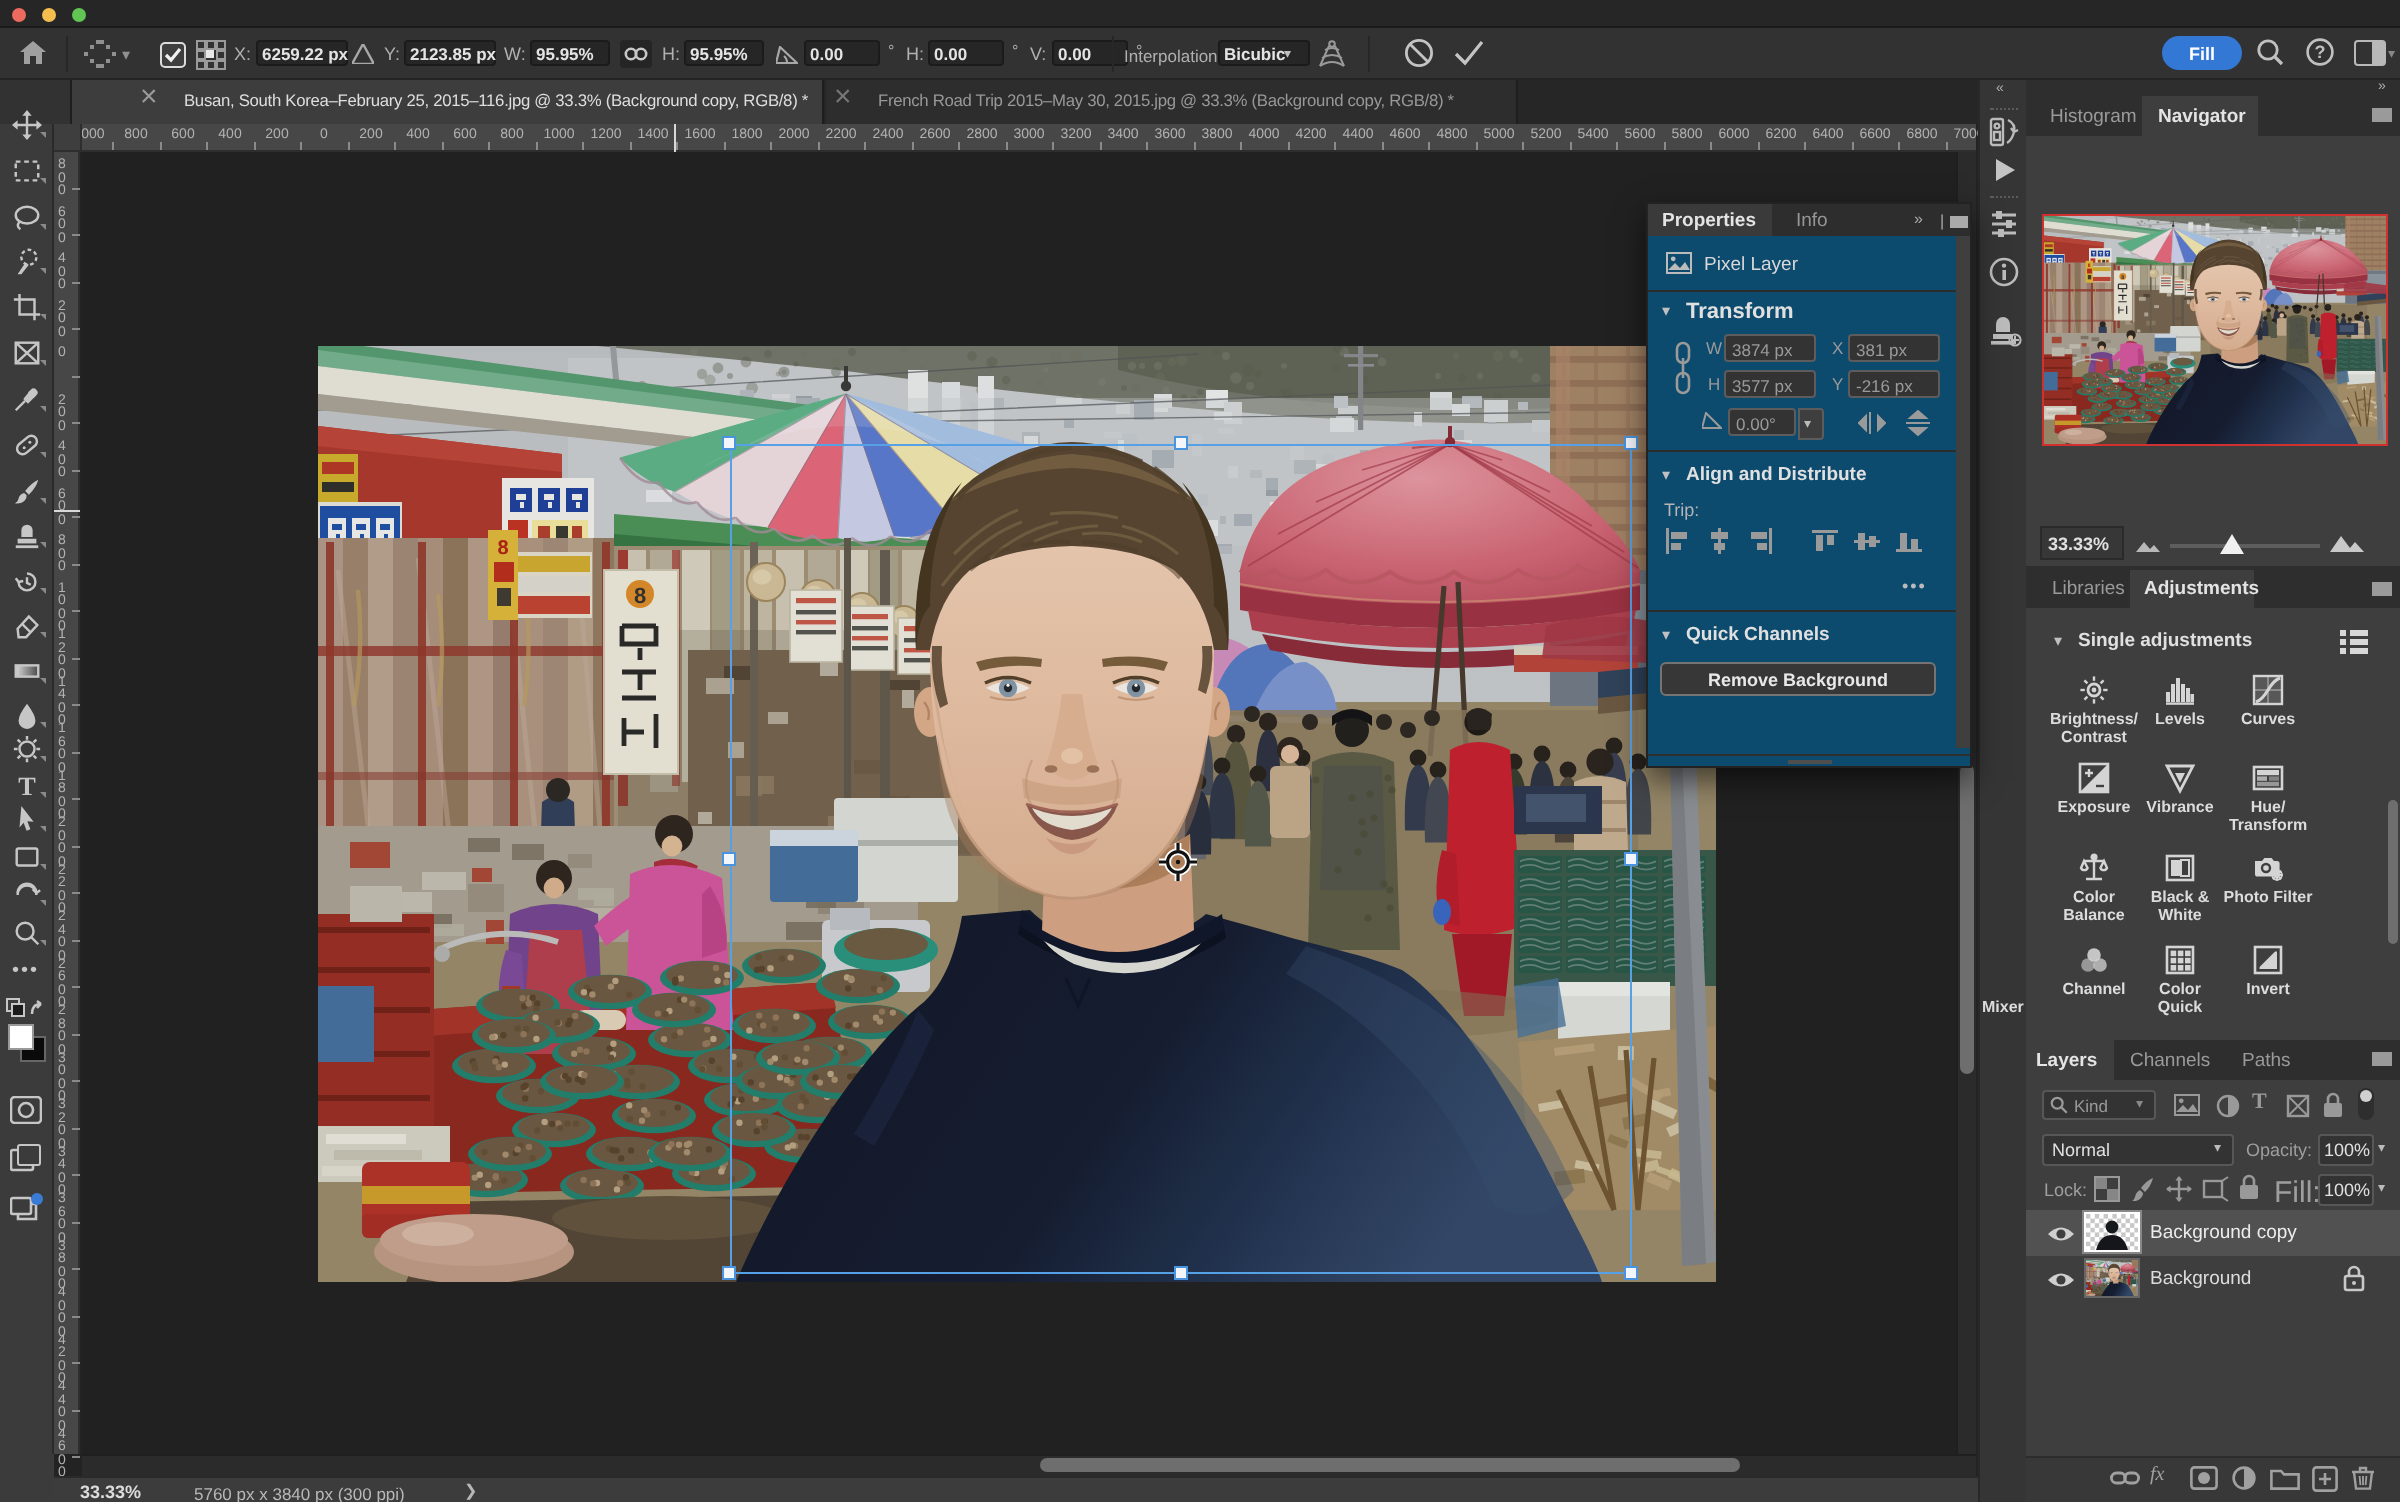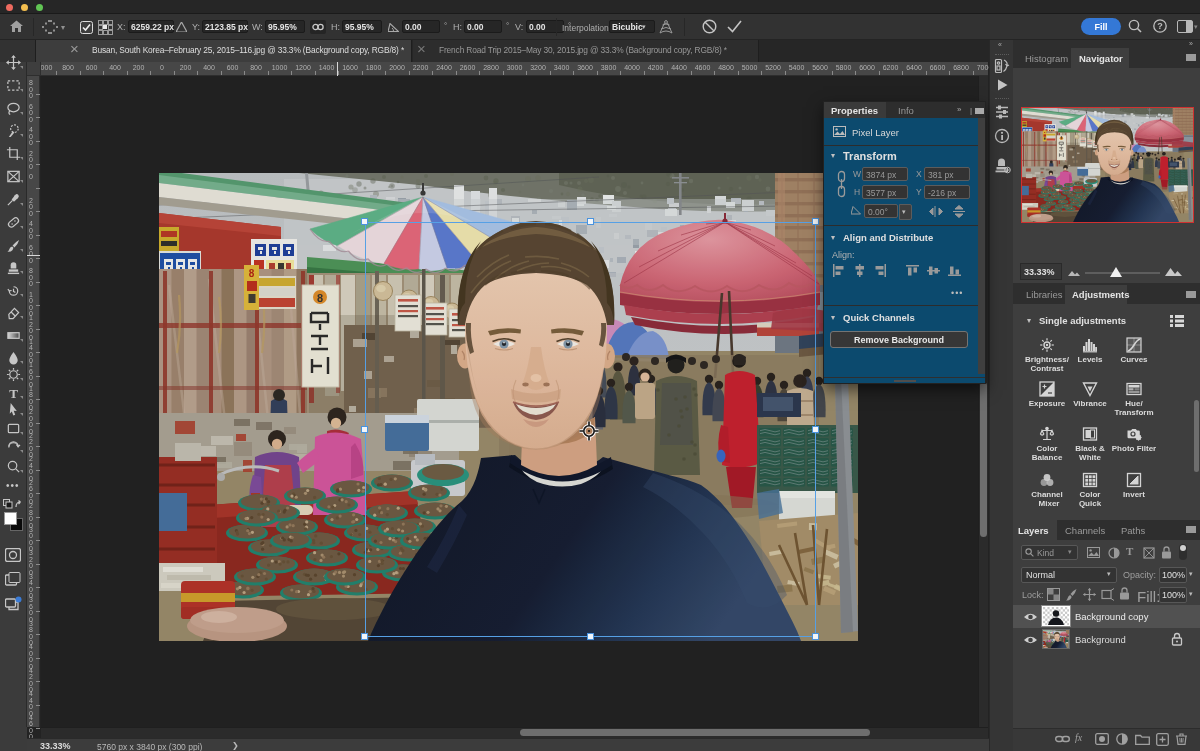--- a/index.html
+++ b/index.html
@@ -1787,21 +1787,21 @@
     <div class="tx" style="left:78px;top:106px;font-size:7px;color:#bbb;">▾</div>
     <svg class="abs" style="left:105px;top:103px;" width="14" height="13" viewBox="0 0 14 13">
       <path d="M6 1 L6 12 M4 3 L0.5 6.5 L4 10 L4 3 Z M10 3 L13.5 6.5 L10 10 L10 3 Z" stroke="#9a9a9a" fill="#9a9a9a" stroke-width="1"></path>
     </svg>
     <svg class="abs" style="left:128px;top:103px;" width="14" height="13" viewBox="0 0 14 13">
       <path d="M1 6.5 L13 6.5 M3 4 L11 4 L7 0.5 Z M3 9 L11 9 L7 12.5 Z" stroke="#9a9a9a" fill="#9a9a9a" stroke-width="1"></path>
     </svg>
     <div class="abs" style="left:0;top:123px;width:161px;height:1px;background:#2c2c2c;"></div>
     <div class="tx" style="left:7px;top:131px;font-size:8px;color:#c0c0c0;">▾</div>
     <div class="tx" style="left:19px;top:130px;font-size:9.5px;font-weight:bold;color:#e0e0e0;">Align and Distribute</div>
-    <div class="tx" style="left:8px;top:148px;font-size:9px;color:#b4b4b4;">Align:</div>
+    <div class="tx" style="left:8px;top:148px;font-size:9px;color:#b4b4b4;">Trip:</div>
     <svg class="abs" style="left:8px;top:162px;" width="13" height="13" viewBox="0 0 13 13">
       <g fill="#9a9a9a">
         <rect x="1" y="0" width="1.5" height="13"></rect>
         <rect x="3.5" y="2" width="8" height="3.5"></rect>
         <rect x="3.5" y="7.5" width="5" height="3.5"></rect>
       </g>
     </svg>
     <svg class="abs" style="left:29px;top:162px;" width="13" height="13" viewBox="0 0 13 13">
       <g fill="#9a9a9a">
         <rect x="6" y="0" width="1.5" height="13"></rect>
@@ -2015,21 +2015,21 @@
     </svg>
     <div class="tx" style="left:121px;top:404px;width:80px;margin-left:-40px;text-align:center;font-size:8px;font-weight:bold;color:#dcdcdc;">Photo Filter</div>
     <svg class="abs" style="left:26px;top:432px;" width="16" height="16" viewBox="0 0 16 16">
       <g fill="#d4d4d4">
         <circle cx="8" cy="5.5" r="3.4" opacity="0.9"></circle>
         <circle cx="5" cy="10.5" r="3.4" opacity="0.6"></circle>
         <circle cx="11" cy="10.5" r="3.4" opacity="0.75"></circle>
       </g>
     </svg>
     <div class="tx" style="left:34px;top:450px;width:80px;margin-left:-40px;text-align:center;font-size:8px;font-weight:bold;color:#dcdcdc;">Channel</div>
-    <div class="tx" style="left:36px;top:459px;width:80px;margin-left:-40px;text-align:center;font-size:8px;font-weight:bold;color:#dcdcdc;">Mixer</div>
+    <div class="tx" style="left:18px;top:459px;width:80px;margin-left:-40px;font-size:8px;font-weight:bold;color:#dcdcdc;">Mixer</div>
     <svg class="abs" style="left:69px;top:432px;" width="16" height="16" viewBox="0 0 16 16">
       <rect x="1.5" y="1.5" width="13" height="13" fill="none" stroke="#d4d4d4" stroke-width="1.3"></rect>
       <g fill="#d4d4d4">
         <rect x="3.3" y="3.3" width="2.8" height="2.8"></rect>
         <rect x="6.9" y="3.3" width="2.8" height="2.8"></rect>
         <rect x="10.5" y="3.3" width="2.8" height="2.8"></rect>
         <rect x="3.3" y="6.9" width="2.8" height="2.8"></rect>
         <rect x="6.9" y="6.9" width="2.8" height="2.8"></rect>
         <rect x="10.5" y="6.9" width="2.8" height="2.8"></rect>
         <rect x="3.3" y="10.5" width="2.8" height="2.8"></rect>

